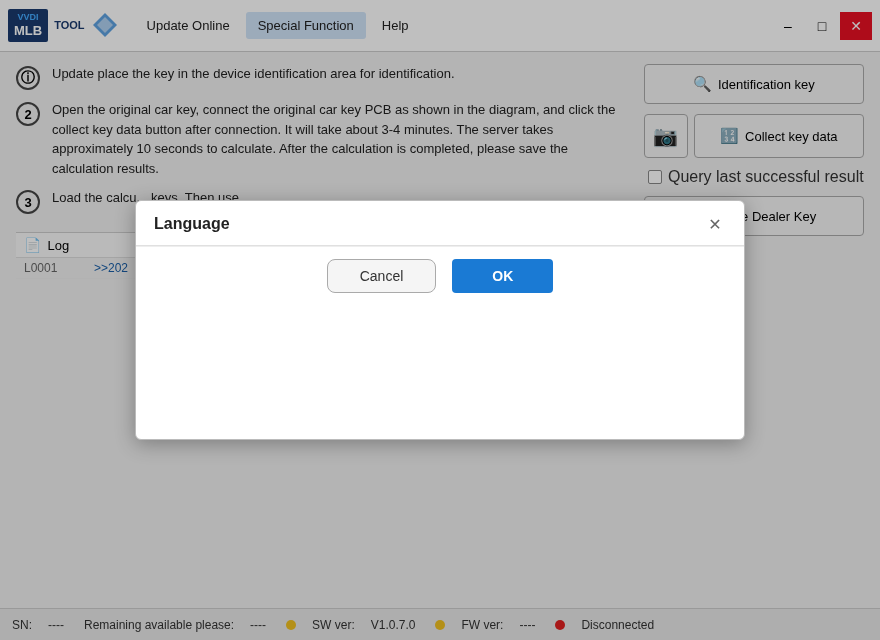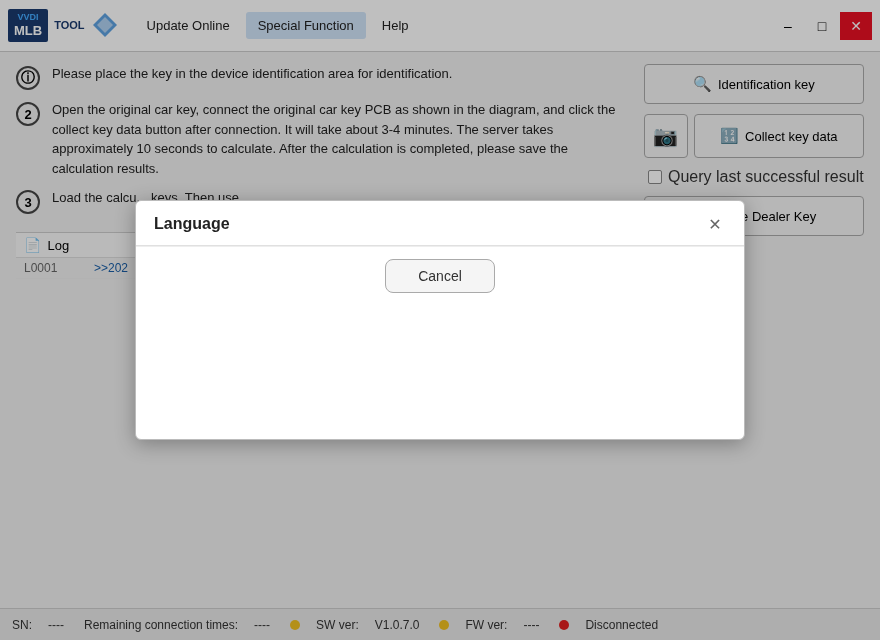--- a/index.html
+++ b/index.html
@@ -386,21 +386,21 @@
 </div>
 
 <div class="main-content">
 
   <div class="left-panel">
 
     <div class="step-row">
       <div class="step-num">
         <span style="font-size:14px;">ⓘ</span>
       </div>
-      <div class="step-text">Please place the key in the device identification area for identification.</div>
+      <div class="step-text">Update place the key in the device identification area for identification.</div>
     </div>
 
     <div class="step-row">
       <div class="step-num">
         <span>2</span>
       </div>
       <div class="step-text">Open the original car key, connect the original car key PCB as shown in the diagram, and click the collect key data button after connection. It will take about 3-4 minutes. The server takes approximately 10 seconds to calculate. After the calculation is completed, please save the calculation results.</div>
     </div>
 
     <div class="step-row">
@@ -454,21 +454,21 @@
     </button>
   </div>
 </div>
 
 <div class="status-bar">
   <div class="status-item">
     <span>SN:</span>
     <span>----</span>
   </div>
   <div class="status-item">
-    <span>Remaining connection times:</span>
+    <span>Remaining available please:</span>
     <span>----</span>
   </div>
   <div class="status-item">
     <span class="status-dot yellow"></span>
     <span>SW ver:</span>
     <span>V1.0.7.0</span>
   </div>
   <div class="status-item">
     <span class="status-dot yellow"></span>
     <span>FW ver:</span>
@@ -481,15 +481,16 @@
 </div>
 
 <div class="overlay">
   <div class="modal">
     <div class="modal-header">
       <span class="modal-title">Language</span>
       <div class="modal-close">✕</div>
     </div>
     <div class="modal-footer">
       <button class="btn-cancel">Cancel</button>
+      <button class="btn-ok">OK</button>
     </div>
   </div>
 </div>
 
 </body></html>

